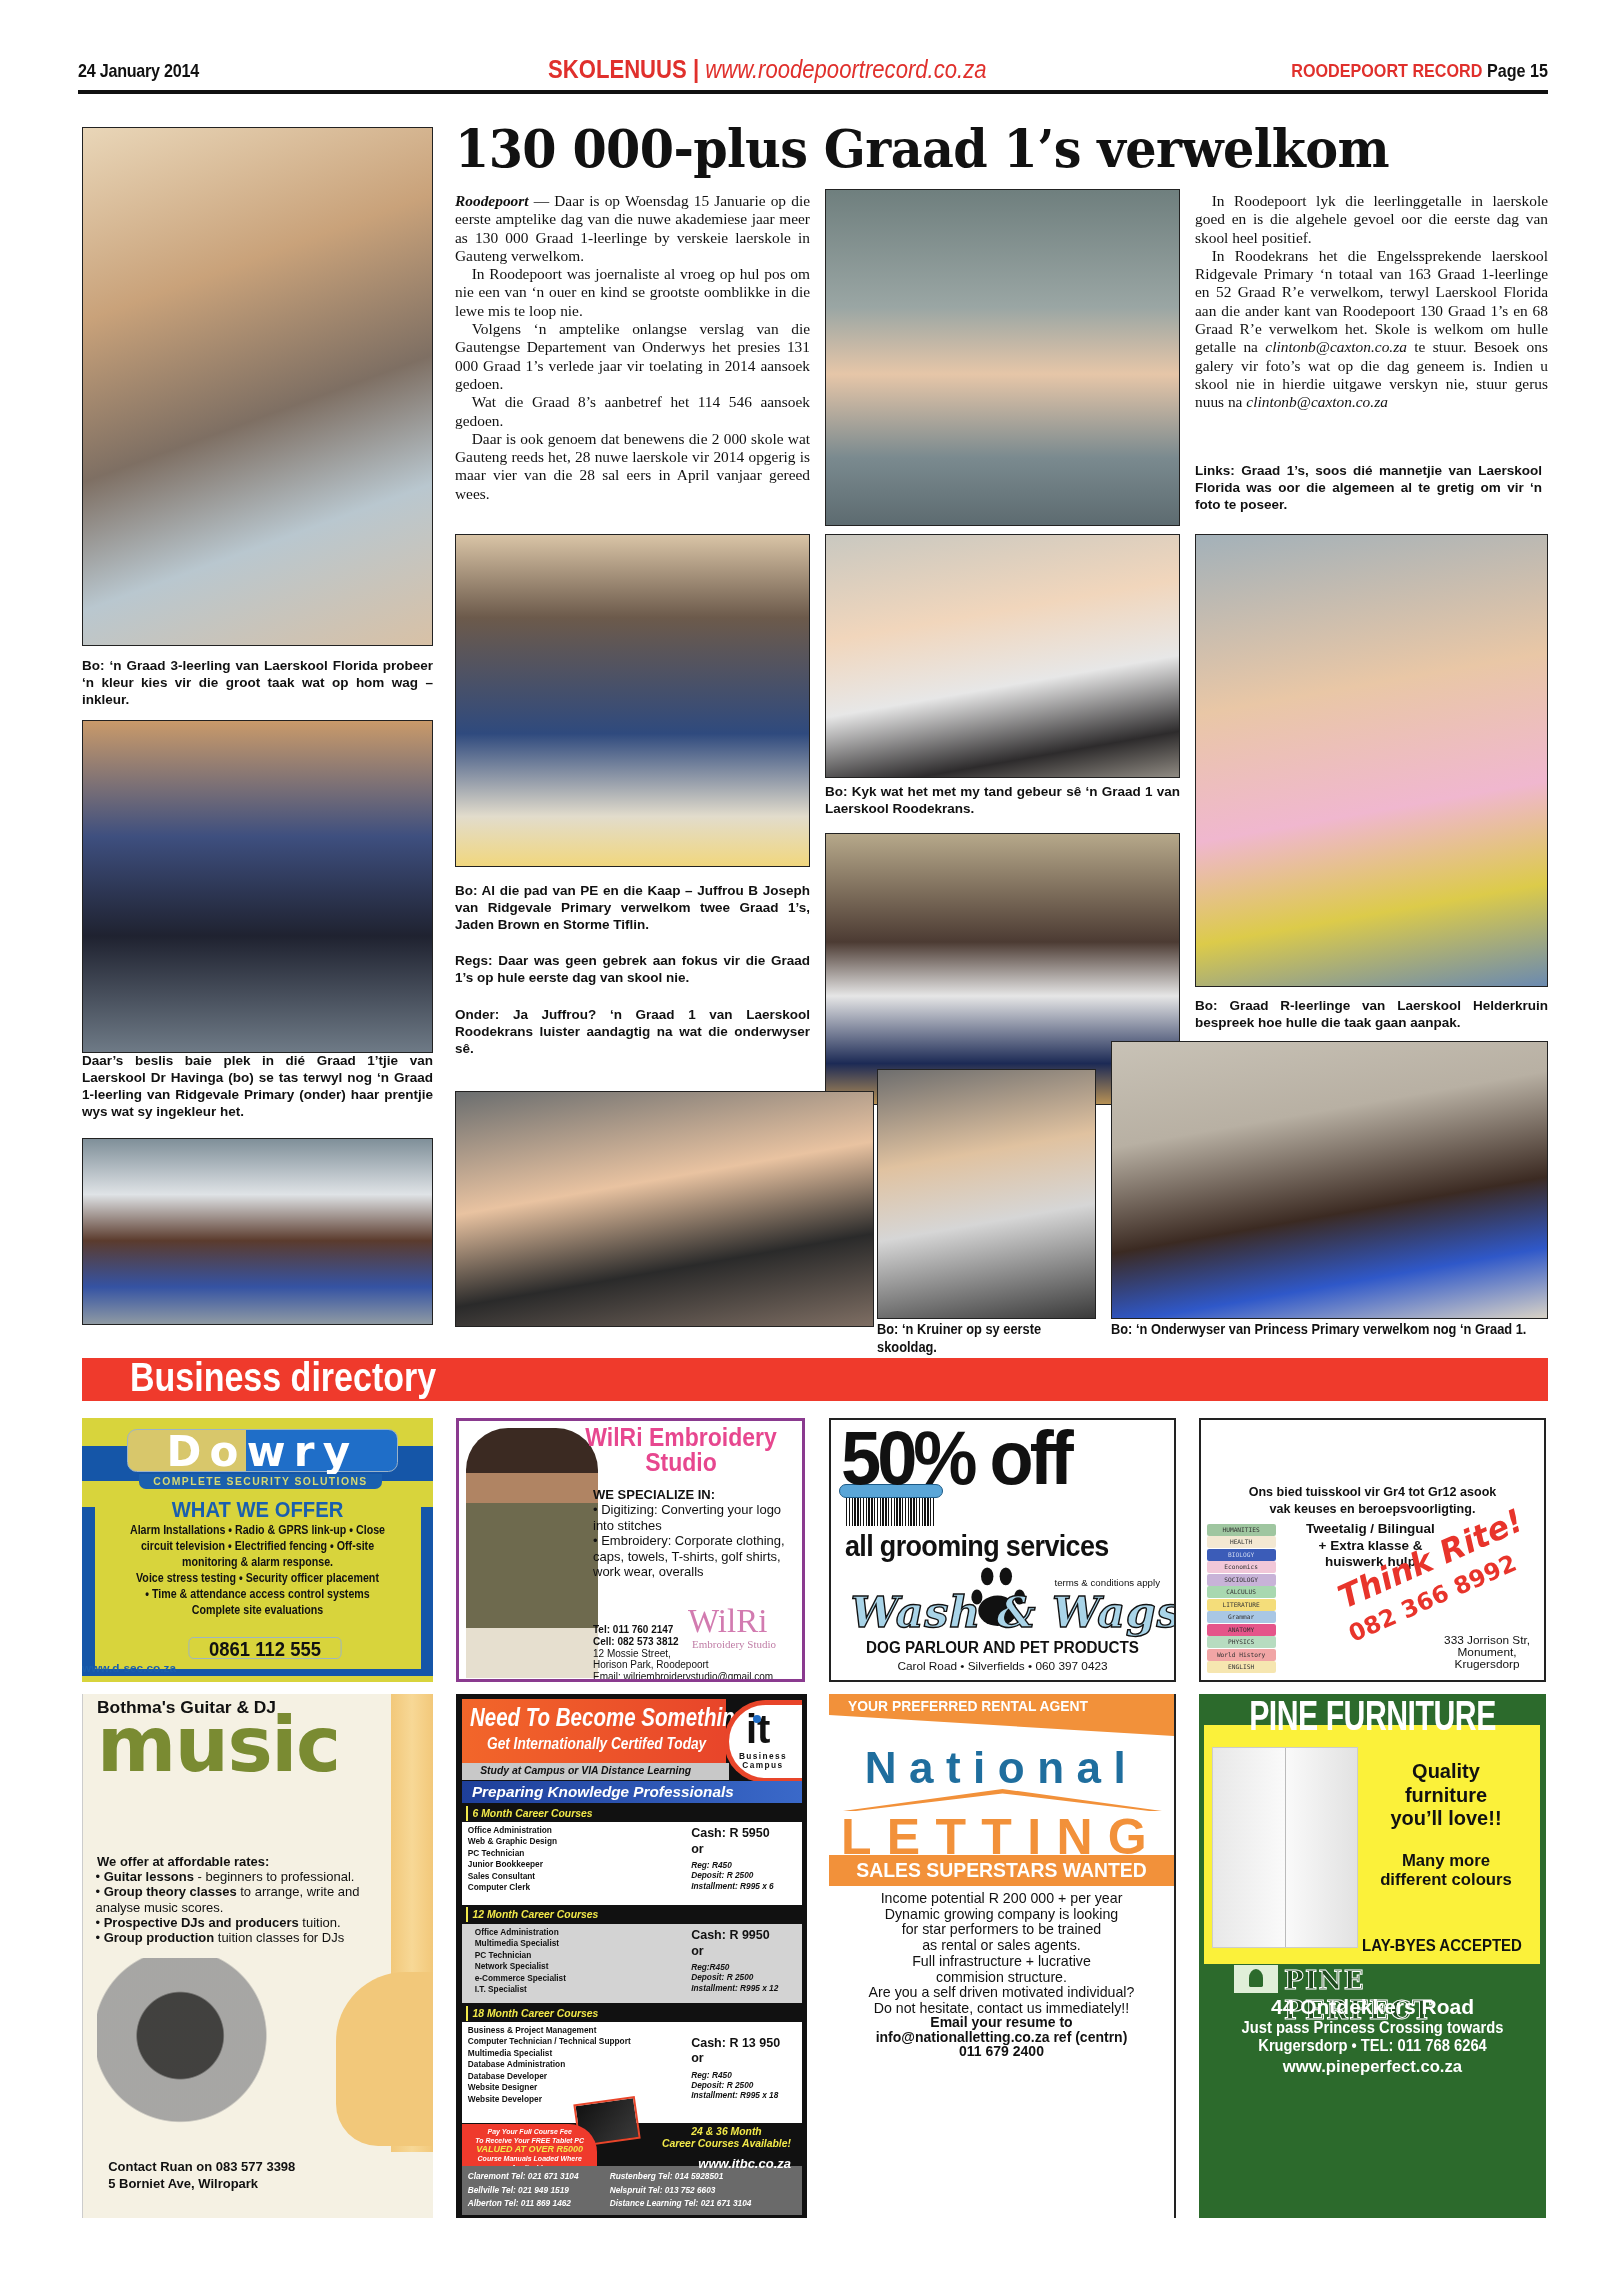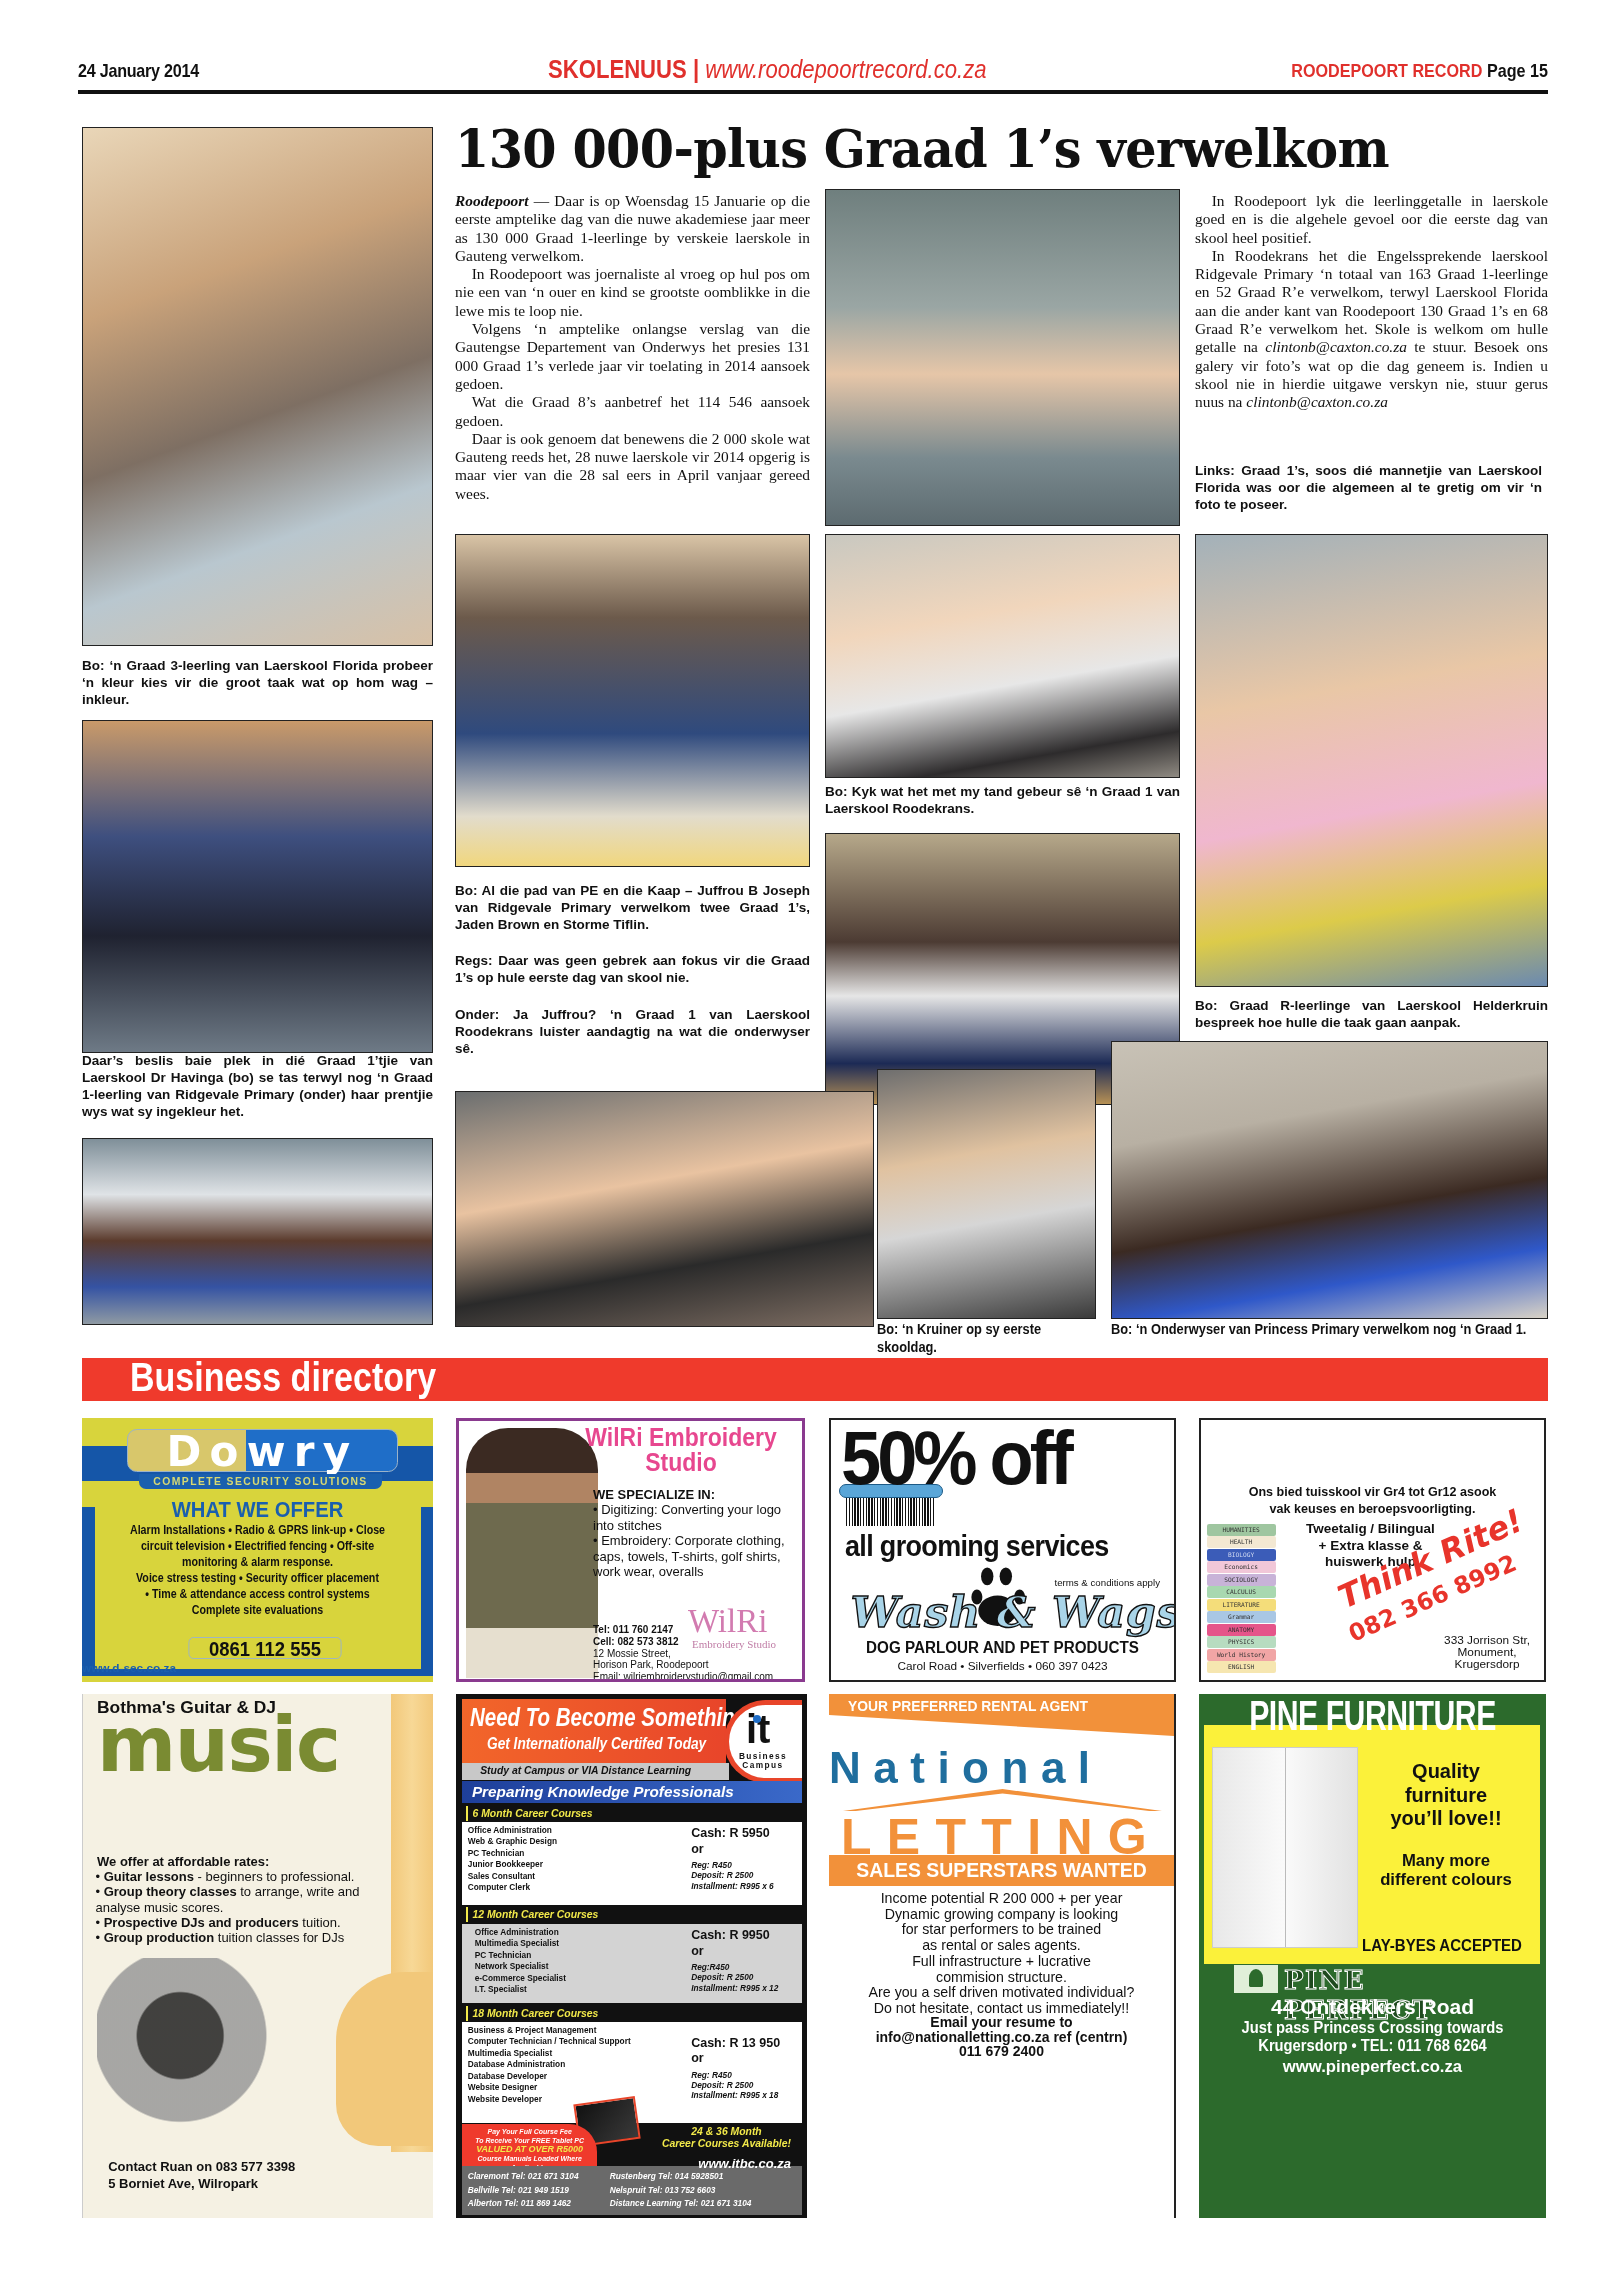--- a/index.html
+++ b/index.html
@@ -132,21 +132,21 @@
   .itbc .tablet { position: absolute; left: 118px; top: 404px; width: 62px; height: 43px; background: linear-gradient(135deg, #111, #3a3a3a); border: 2.1px solid #e8452a; transform: rotate(-8deg); }
   .itbc .more { position: absolute; left: 194px; top: 430px; width: 149px; text-align: center; color: #f2e94a; font-size: 10.4px; font-weight: bold; font-style: italic; line-height: 11.8px; }
   .itbc .footer { position: absolute; left: 4.2px; top: 470px; width: 340px; height: 49px; background: #6a6a6a; }
   .itbc .www { position: absolute; right: 14px; top: 460px; font-size: 13px; font-weight: bold; font-style: italic; color: #fff; }
   .itbc .branches { position: absolute; left: 9.7px; top: 475px; width: 333px; display: grid; grid-template-columns: 142px 191px; row-gap: 3.5px; font-size: 8.3px; font-weight: bold; font-style: italic; color: #fff; }
 
   
   .natl { left: 829px; top: 1694px; width: 347px; height: 524px; background: #fff; border-right: 2.1px solid #222; }
   .natl .top { position: absolute; left: 0; top: 0; width: 100%; height: 42px; background: #f2913a; clip-path: polygon(0 0, 100% 0, 100% 100%, 0 50%); }
   .natl .top-txt { position: absolute; left: 19.4px; top: 3.5px; color: #fff; font-size: 14.6px; font-weight: bold; white-space: nowrap; transform: scaleX(0.95); transform-origin: left; }
-  .natl .national { position: absolute; left: 0; top: 49px; width: 100%; text-align: left; color: #1f6e9e; font-size: 44px; font-weight: bold; letter-spacing: 12.5px; }
+  .natl .national { position: absolute; left: 0; top: 49px; width: 100%; text-align: center; color: #1f6e9e; font-size: 44px; font-weight: bold; letter-spacing: 12.5px; }
   .natl .roof { position: absolute; left: 14px; top: 95px; width: 319px; height: 22px; background: #f2913a; clip-path: polygon(0 100%, 50% 0, 100% 100%, 96% 100%, 50% 20%, 4% 100%); }
   .natl .letting { position: absolute; left: 0; top: 115px; width: 100%; text-align: center; color: #f2913a; font-size: 50px; font-weight: bold; letter-spacing: 15.3px; line-height: 56px; }
   .natl .wanted { position: absolute; left: 0; top: 161px; width: 100%; height: 30.5px; background: #f2913a; color: #fff; text-align: center; font-size: 19.4px; font-weight: bold; line-height: 30.5px; }
   .natl .desc { position: absolute; left: 0; top: 197px; width: 100%; text-align: center; font-size: 14.2px; line-height: 15.7px; }
   .natl .email { position: absolute; left: 0; top: 321px; width: 100%; text-align: center; font-size: 14px; font-weight: bold; line-height: 14.6px; }
 
   
   .pine { left: 1199px; top: 1694px; width: 347px; height: 524px; background: #2c6a2c; }
   .pine .title { position: absolute; left: 0; top: -1.4px; width: 100%; text-align: center; color: #fff; font-size: 42px; font-weight: bold; letter-spacing: -0.7px; transform: scaleX(0.72); line-height: 46px; }
   .pine .yellow { position: absolute; left: 4.9px; top: 30.5px; width: 336px; height: 239px; background: #fbf13a; }

